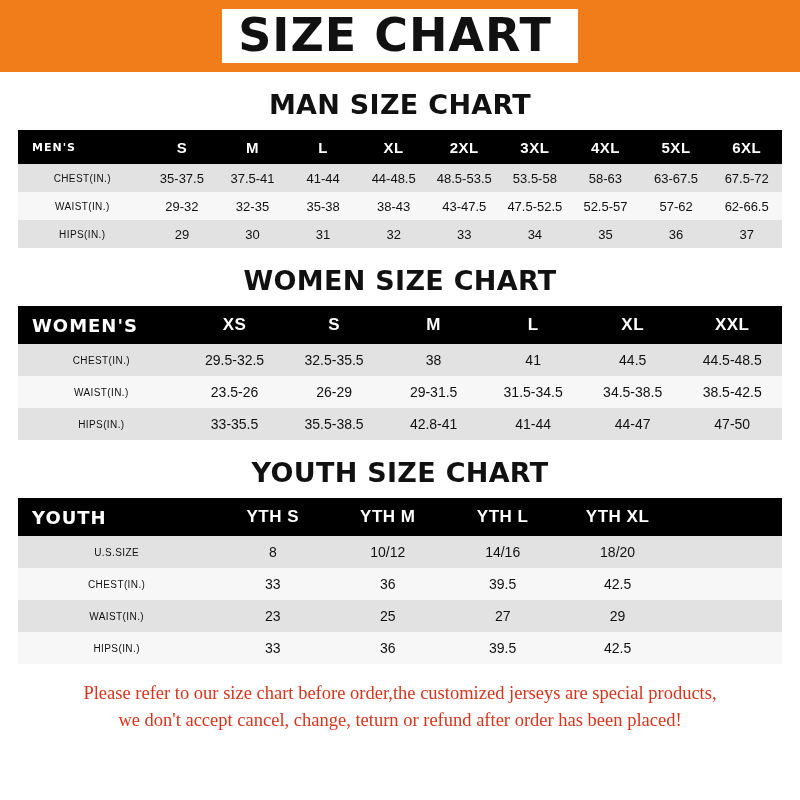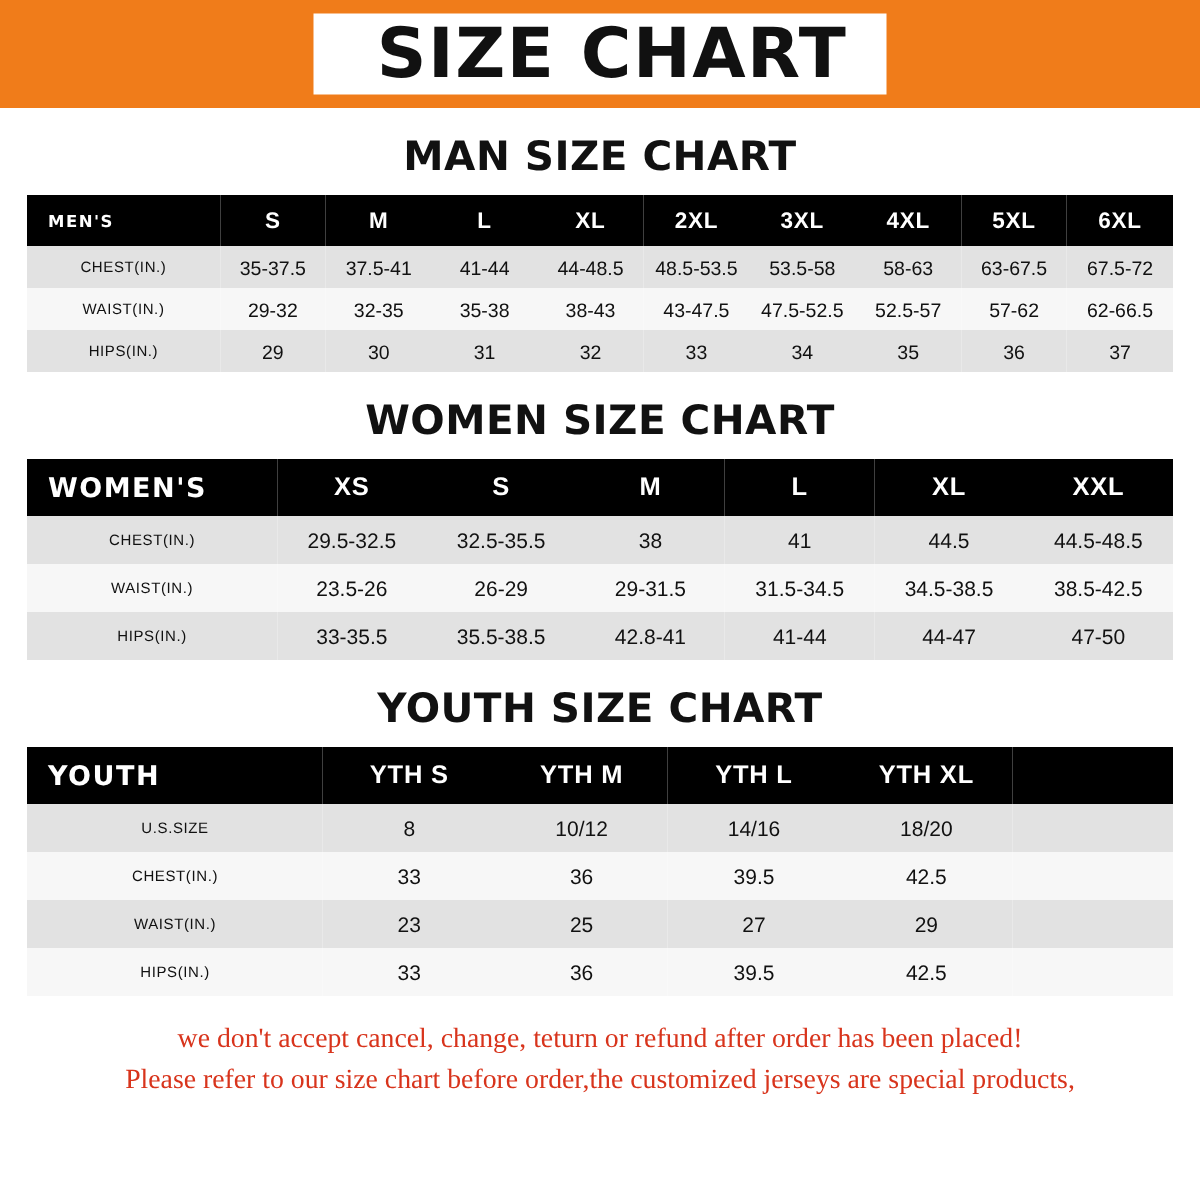--- a/index.html
+++ b/index.html
@@ -40,21 +40,21 @@
   }
   .header-band .left-block { left: 0; }
   .header-band .right-block { right: 0; }
   .header-title {
     font-family: "DejaVu Sans", sans-serif;
     font-weight: bold;
     font-size: 46px;
     letter-spacing: 1px;
     color: #111111;
     background: #ffffff;
-    padding: 2px 26px 4px 42px;
+    padding: 2px 26px 4px 16px;
     line-height: 1.05;
     white-space: nowrap;
   }
   .content {
     padding: 0 18px;
     box-sizing: border-box;
   }
   .section-title {
     text-align: center;
     font-family: "DejaVu Sans", sans-serif;
@@ -286,18 +286,18 @@
             <td>36</td>
             <td>39.5</td>
             <td>42.5</td>
             <td></td>
           </tr>
         </tbody>
       </table>
     </div>
 
     <div class="footer-note">
+      <span>Please refer to our size chart before order,the customized jerseys are special products,</span>
       <span>we don't accept cancel, change, teturn or refund after order has been placed!</span>
-      <span>Please refer to our size chart before order,the customized jerseys are special products,</span>
     </div>
 
   </div>
 </div>
 
 </body></html>

